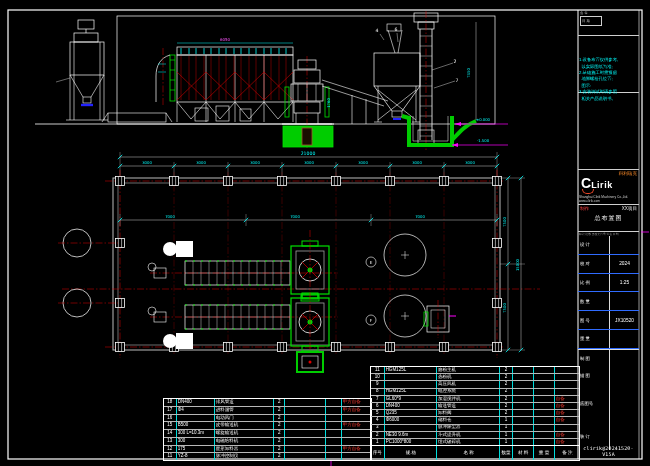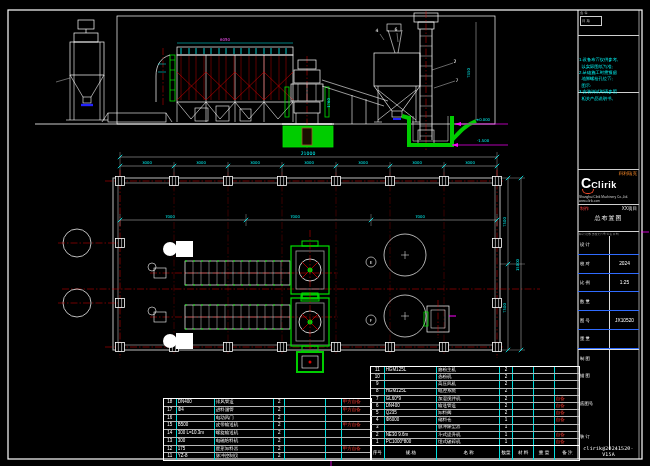--- a/index.html
+++ b/index.html
@@ -350,21 +350,21 @@
   <div class="notes">
     
   <div>1.设备布置仅供参考,</div><div>  以实际图纸为准;</div><div>2.基础施工时需预留</div><div>  地脚螺栓孔位置;</div><div>  图示:</div><div>3.安装调试时请参照</div><div>  相关产品说明书。</div></div>
 
   <div class="voidbox"></div>
 
   <div class="logo">
     <div class="cn">科利瑞克</div>
     <div class="row">
       <span class="cbig">C</span>
-      <span class="crest">Clirik</span>
+      <span class="crest">Lirik</span>
     </div>
     <div class="arc"></div>
     <div class="addr">
       <div>Shanghai Clirik Machinery Co.,Ltd.</div>
       <div>www.clirik.com</div>
     </div>
   </div>
 
   <div class="projarea">
     <div class="prow">

